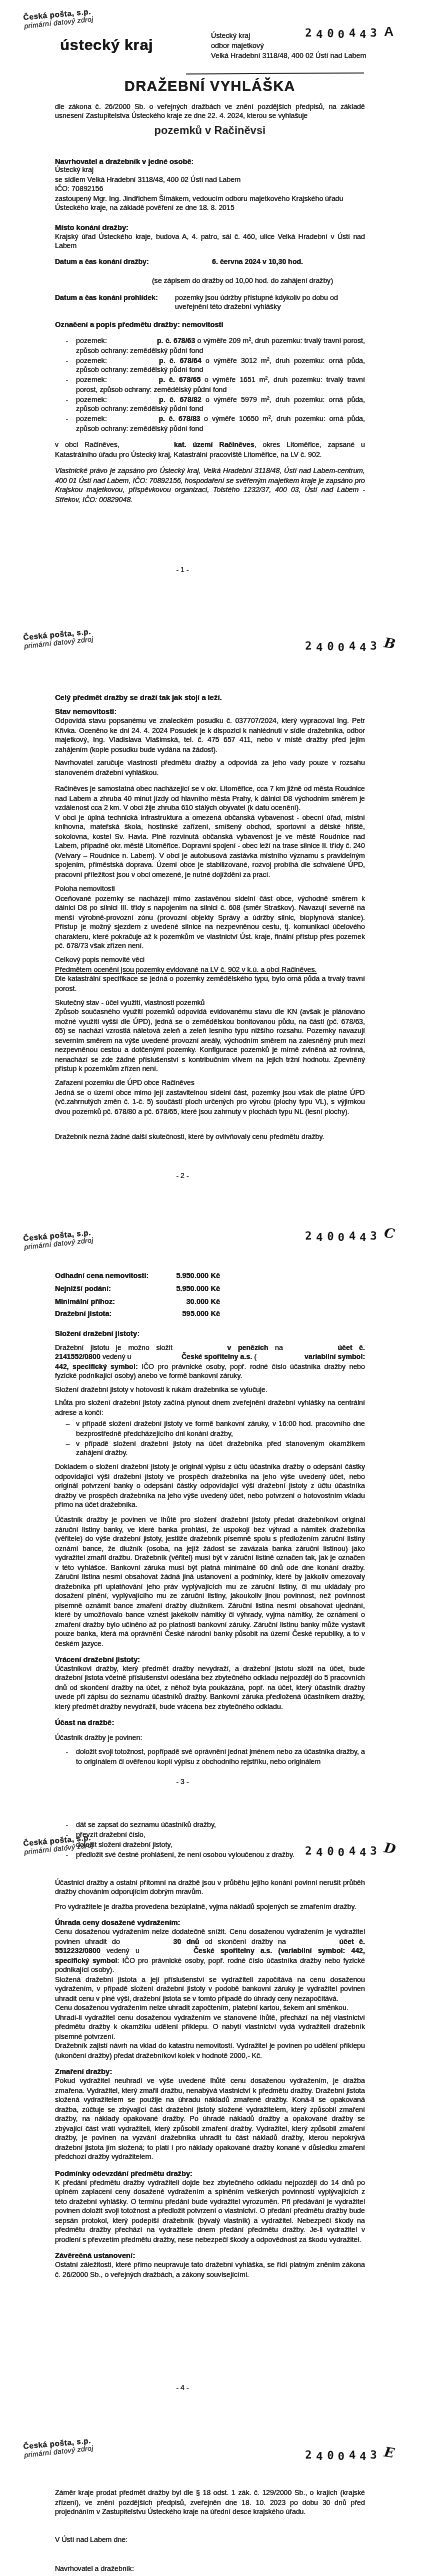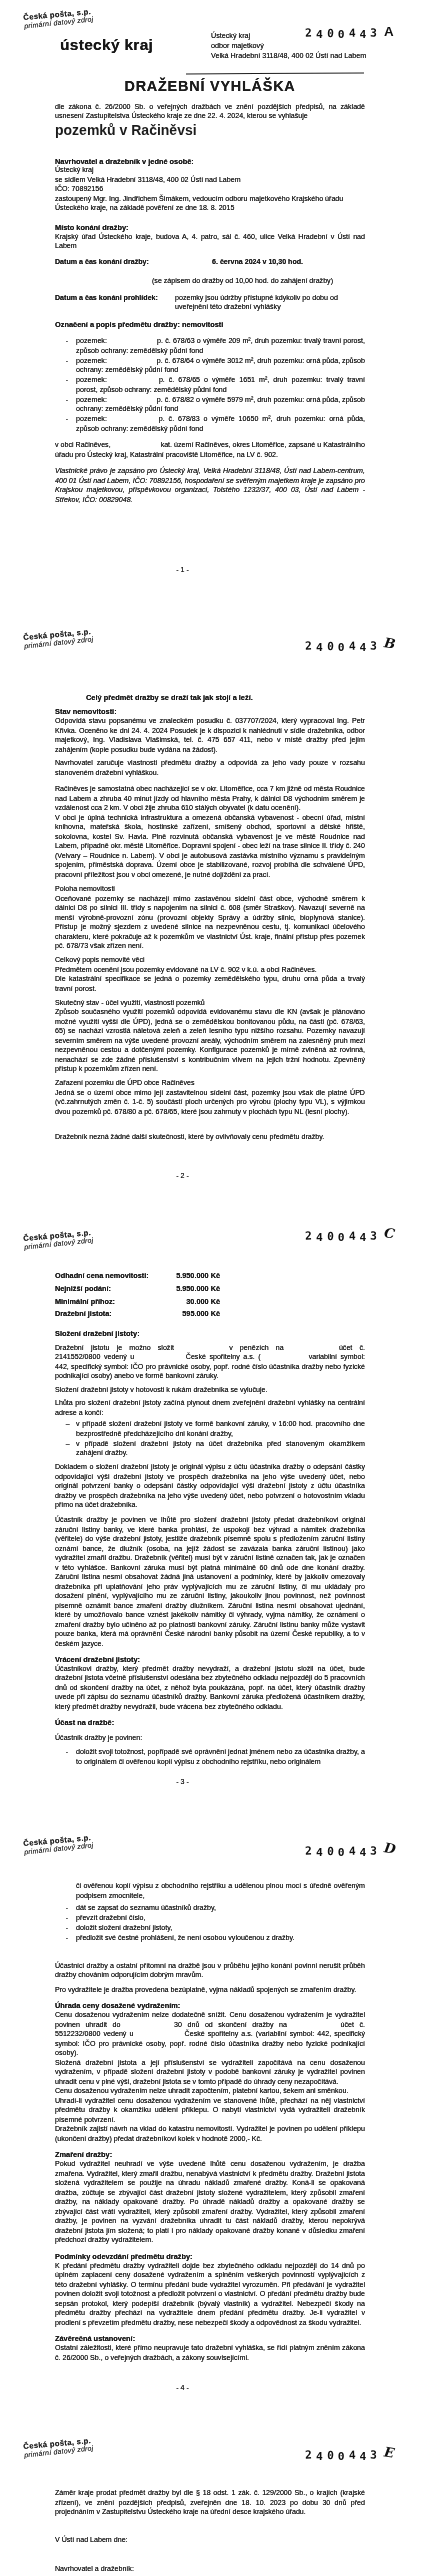--- a/index.html
+++ b/index.html
@@ -22,21 +22,21 @@
     text-shadow:0 0 0.2px rgba(20,20,20,.9);
   }
   .doc-title{
     font-size:14.4px;line-height:16.5px;font-weight:700;letter-spacing:0.8px;
     text-align:center;text-shadow:0 0 0.3px rgba(15,15,15,.9);
   }
   .subtitle{
     font-size:12.4px;line-height:14.4px;font-weight:700;letter-spacing:0.3px;
     text-align:center;text-shadow:0 0 0.3px rgba(15,15,15,.9);
   }
-  .subtitle2{font-size:14px;line-height:10.3px;font-weight:700;text-align:left;}
+  .subtitle2{font-size:11px;line-height:10.3px;font-weight:700;text-align:center;}
   .stamp{position:absolute;left:23px;transform:rotate(-5deg);transform-origin:left top;color:#232323;}
   .stamp-l1{font-size:7.7px;font-weight:700;letter-spacing:0.3px;text-shadow:0 0 0.4px rgba(40,40,40,.7);}
   .stamp-l2{font-size:7px;font-style:italic;letter-spacing:0.2px;transform:rotate(-1deg);text-shadow:0 0 0.3px rgba(40,40,40,.6);}
   .serial{position:absolute;left:305px;white-space:nowrap;color:#111;}
   .serial-digits span{
     display:inline-block;font-family:"DejaVu Sans Mono",monospace;
     font-weight:700;font-size:11.3px;margin-right:4.1px;
   }
   .serial-digits span:nth-child(1){transform:translateY(0.5px) rotate(-3deg);}
   .serial-digits span:nth-child(2){transform:translateY(1.5px);}
@@ -68,21 +68,21 @@
   .bullet .btxt{flex:1;text-align:justify;}
   .bullets,.bullet{font-size:7.1px;line-height:9.5px;text-shadow:0 0 0.2px rgba(25,25,25,.85);}
   .pricetable .prow{display:flex;margin-bottom:3.3px;font-size:7.3px;line-height:9.5px;}
   .plabel{width:108px;flex:none;font-weight:700;text-shadow:0 0 0.2px rgba(20,20,20,.9);}
   .pvalue{width:57px;flex:none;text-align:right;font-weight:700;text-shadow:0 0 0.2px rgba(20,20,20,.9);}
   .pagenum{
     position:absolute;top:566px;left:0;right:57px;text-align:center;
     font-size:7.1px;text-shadow:0 0 0.2px rgba(25,25,25,.85);
   }
   .cont{margin-left:21px;}
-  b{font-weight:400;padding-left:48px;}
+  b{font-weight:700;padding-left:48px;}
 </style>
 </head>
 <body>
 
 <main>
     <section class="page" style="height: 606px;">
       <div class="stamp" style="top: 13.4px;">
         <div class="stamp-l1">Česká pošta, s.p.</div>
         <div class="stamp-l2">primární datový zdroj</div>
       </div>
@@ -145,31 +145,31 @@
       </div>
     </section>
     <section class="page" style="height: 606px;">
       <div class="stamp" style="top: 27px;">
         <div class="stamp-l1">Česká pošta, s.p.</div>
         <div class="stamp-l2">primární datový zdroj</div>
       </div>
       <div class="serial" style="top: 30px;"><span class="serial-digits"><span>2</span><span>4</span><span>0</span><span>0</span><span>4</span><span>4</span><span>3</span></span><span class="serial-letter hand">B</span></div>
       <div class="pagenum">- 2 -</div>
       <div class="content">
-        <div class="heading" style="margin-top: 87px; margin-left: 31px;">Celý předmět dražby se draží tak jak stojí a leží.</div>
+        <div class="heading" style="margin-top: 87px;">Celý předmět dražby se draží tak jak stojí a leží.</div>
         <div class="heading" style="margin-top: 4.6px;">Stav nemovitosti:</div>
         <div class="para" style="margin-top: 0px;">Odpovídá stavu popsanému ve znaleckém posudku č. 037707/2024, který vypracoval Ing. Petr Křivka. Oceněno ke dni 24. 4. 2024 Posudek je k dispozici k nahlédnutí v sídle dražebníka, odbor majetkový, Ing. Vladislava Vlašimská, tel. č. 475 657 411, nebo v místě dražby před jejím zahájením (kopie posudku bude vydána na žádost).</div>
         <div class="para" style="margin-top: 4.1px;">Navrhovatel zaručuje vlastnosti předmětu dražby a odpovídá za jeho vady pouze v rozsahu stanoveném dražební vyhláškou.</div>
         <div class="para" style="margin-top: 7.2px;">Račiněves je samostatná obec nacházející se v okr. Litoměřice, cca 7 km jižně od města Roudnice nad Labem a zhruba 40 minut jízdy od hlavního města Prahy, k dálnici D8 východním směrem je vzdálenost cca 2 km. V obci žije zhruba 610 stálých obyvatel (k datu ocenění).</div>
         <div class="para" style="margin-top: 0px;">V obci je úplná technická infrastruktura a omezená občanská vybavenost - obecní úřad, místní knihovna, mateřská škola, hostinské zařízení, smíšený obchod, sportovní a dětské hřiště, sokolovna, kostel Sv. Havla. Plně rozvinutá občanská vybavenost je ve městě Roudnice nad Labem, případně okr. městě Litoměřice. Dopravní spojení - obec leží na trase silnice II. třídy č. 240 (Velvary – Roudnice n. Labem). V obci je autobusová zastávka místního významu s pravidelným spojením, příměstská doprava. Území obce je stabilizované, rozvoj probíhá dle schválené ÚPD, pracovní příležitost jsou v obci omezené, je nutné dojíždění za prací.</div>
         <div class="label-line" style="margin-top: 4.6px;">Poloha nemovitosti</div>
         <div class="para" style="margin-top: 0px;">Oceňované pozemky se nacházejí mimo zastavěnou sídelní část obce, východně směrem k dálnici D8 po silnici III. třídy s napojením na silnici č. 608 (směr Straškov). Navazují severně na menší výrobně-provozní zónu (provozní objekty Správy a údržby silnic, bioplynová stanice). Přístup je možný sjezdem z uvedené silnice na nezpevněnou cestu, tj. komunikaci účelového charakteru, které pokračuje až k pozemkům ve vlastnictví Úst. kraje, finální přístup přes pozemek pč. 678/73 však zřízen není.</div>
         <div class="label-line" style="margin-top: 4.6px;">Celkový popis nemovité věci</div>
-        <div class="para" style="margin-top: 0px;">Předmětem ocenění jsou pozemky evidované na LV č. 902 v k.ú. a obci Račiněves.</div>
-        <div class="para" style="margin-top: 0px;">Dle katastrální specifikace se jedná o pozemky zemědělského typu, druhu orná půda a trvalý travní porost.</div>
+        <div class="para" style="margin-top: 0px; text-decoration: underline;">Předmětem ocenění jsou pozemky evidované na LV č. 902 v k.ú. a obci Račiněves.</div>
+        <div class="para" style="margin-top: 0px;">Dle katastrální specifikace se jedná o pozemky zemědělského typu, bylo orná půda a trvalý travní porost.</div>
         <div class="label-line" style="margin-top: 4.6px;">Skutečný stav - účel využití, vlastnosti pozemků</div>
         <div class="para" style="margin-top: 0px;">Způsob současného využití pozemků odpovídá evidovanému stavu dle KN (avšak je plánováno možné využití vyšší dle ÚPD), jedná se o zemědělskou bonitovanou půdu, na části (pč. 678/63, 65) se nachází vzrostlá náletová zeleň a zeleň lesního typu nižšího rozsahu. Pozemky navazují severním směrem na výše uvedené provozní areály, východním směrem na zalesněný pruh mezi nezpevněnou cestou a dotčenými pozemky. Konfigurace pozemků je mírně zvlněná až rovinná, nenachází se zde žádné příslušenství s kontribučním vlivem na jejich tržní hodnotu. Zpevněný přístup k pozemkům zřízen není.</div>
         <div class="label-line" style="margin-top: 4.6px;">Zařazení pozemku dle ÚPD obce Račiněves</div>
         <div class="para" style="margin-top: 0px;">Jedná se o území obce mimo její zastavitelnou sídelní část, pozemky jsou však dle platné ÚPD (vč.zahrnutých změn č. 1-č. 5) součástí ploch určených pro výrobu (plochy typu VL), s výjimkou dvou pozemků pč. 678/80 a pč. 678/65, které jsou zahrnuty v plochách typu NL (lesní plochy).</div>
         <div class="para" style="margin-top: 15.5px;">Dražebník nezná žádné další skutečnosti, které by ovlivňovaly cenu předmětu dražby.</div>
       </div>
     </section>
     <section class="page" style="height: 606px;">
       <div class="stamp" style="top: 21.6px;">
         <div class="stamp-l1">Česká pošta, s.p.</div>
@@ -225,21 +225,20 @@
       </div>
     </section>
     <section class="page" style="height: 606px;">
       <div class="stamp" style="top: 20.6px;">
         <div class="stamp-l1">Česká pošta, s.p.</div>
         <div class="stamp-l2">primární datový zdroj</div>
       </div>
       <div class="serial" style="top: 23px;"><span class="serial-digits"><span>2</span><span>4</span><span>0</span><span>0</span><span>4</span><span>4</span><span>3</span></span><span class="serial-letter hand">D</span></div>
       <div class="pagenum">- 4 -</div>
       <div class="content">
-        <div class="para cont" style="margin-top: 64px;">či ověřenou kopií výpisu z obchodního rejstříku a udělenou plnou mocí s úředně ověřeným podpisem zmocnitele,</div>
         <div class="bullets" style="margin-top: 3.1px;">
           <div class="bullet">
             <span class="dash">-</span>
             <span class="btxt">dát se zapsat do seznamu účastníků dražby,</span>
           </div>
           <div class="bullet">
             <span class="dash">-</span>
             <span class="btxt">převzít dražební číslo,</span>
           </div>
           <div class="bullet">

